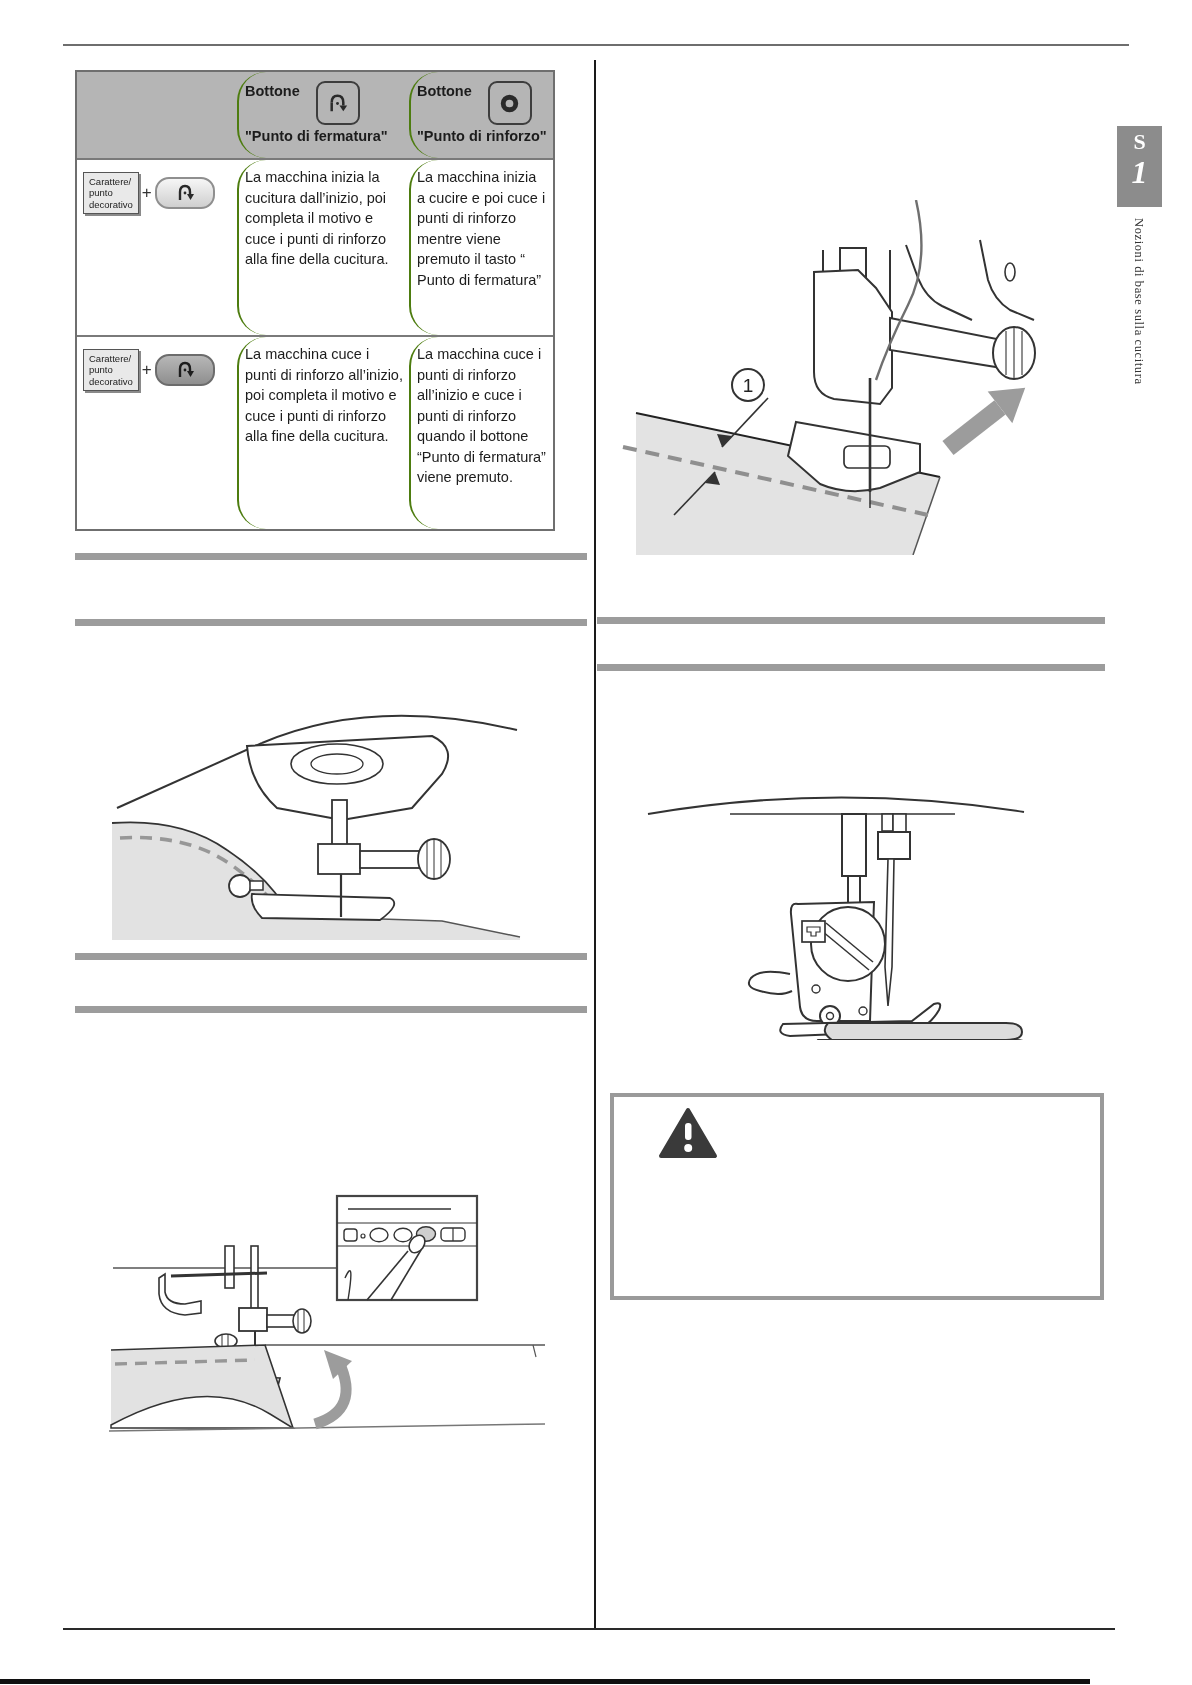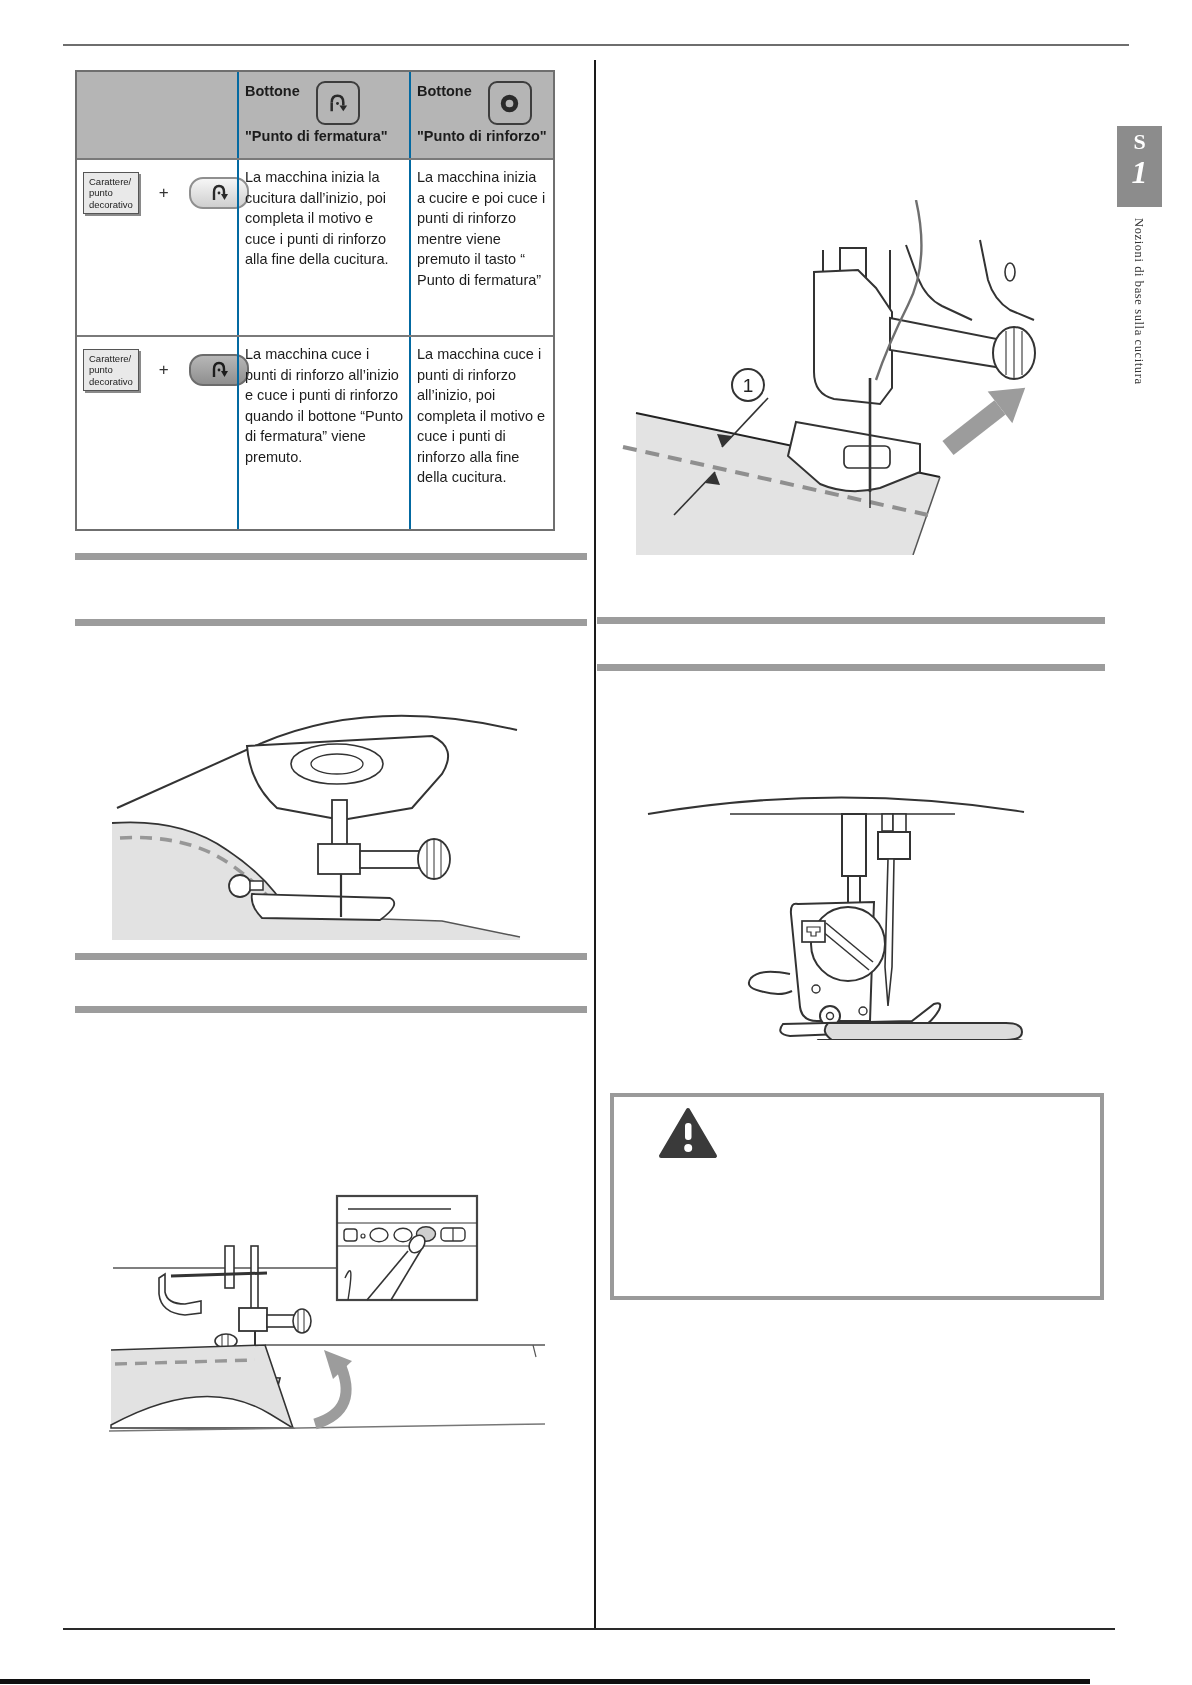--- a/index.html
+++ b/index.html
@@ -12,32 +12,32 @@
   .col-divider{left:594px;top:60px;width:2px;height:1569px;background:#1a1a1a;}
   .footer-rule{left:63px;top:1628px;width:1052px;height:2px;background:#2a2a2a;}
   .page-edge{left:0;top:1679px;width:1090px;height:5px;background:#101010;}
   .bar{height:7px;background:#9c9c9c;}
 
   
   .stitch-table{left:75px;top:70px;width:476px;border:2px solid #6f6f6f;background:#fff;}
   .trow{display:grid;grid-template-columns:160px 172px 1fr;}
   .trow + .trow{border-top:2px solid #7a7a7a;}
   .tcell{padding:7px 6px;box-sizing:border-box;font-size:14.5px;line-height:1.42;}
-  .tcell + .tcell{border-left:2px solid #0369a1;}
+  .tcell + .tcell{border-left:2px solid #4d7c0f;border-radius:29px;}
   .trow.header{background:#b5b5b5;min-height:86px;}
   .trow.r1 .tcell{min-height:175px;}
   .trow.r2 .tcell{min-height:192px;}
   .th{display:flex;flex-direction:column;justify-content:space-between;}
   .th-top{display:flex;align-items:flex-start;gap:16px;padding-top:2px;}
   .th-label{font-weight:bold;}
   .btn-icon{width:40px;height:40px;border:2.5px solid #3d3d3d;border-radius:9px;background:#b5b5b5;
             display:flex;align-items:center;justify-content:center;flex:0 0 auto;}
   .th-caption{font-weight:bold;padding-bottom:4px;}
   .key{padding-top:12px;}
-  .key-row{display:flex;align-items:center;gap:20px;}
+  .key-row{display:flex;align-items:center;gap:3px;}
   .key-btn{display:inline-block;border:1.5px solid #555;background:#e9e9e9;box-shadow:2px 2px 0 #8a8a8a;
            font-size:9.5px;line-height:1.2;padding:3px 5px;color:#222;}
   .key-btn span{display:block;}
   .plus{font-size:17px;color:#333;}
   .oval{width:56px;height:28px;border-radius:14px;display:flex;align-items:center;justify-content:center;flex:0 0 auto;}
   .oval.light{background:linear-gradient(#f6f6f6,#cfcfcf);border:2px solid #8f8f8f;}
   .oval.dark{background:linear-gradient(#b7b7b7,#8f8f8f);border:2px solid #6c6c6c;}
 
   
   .side-tab{left:1117px;top:126px;width:45px;height:81px;background:#8c8c8c;color:#fff;
@@ -126,22 +126,22 @@
           <span class="oval dark">
             <svg viewBox="0 0 30 24" width="30" height="24">
               <path d="M10,19 L10,11" stroke="#1d1d1d" stroke-width="2.4" fill="none"></path>
               <path d="M10,11 Q10,5 15,5 Q20,5 20,11 L20,13" stroke="#1d1d1d" stroke-width="2.4" fill="none"></path>
               <polygon points="17,13 24,13 20.5,19" fill="#1d1d1d"></polygon>
               <circle cx="15" cy="12" r="1.4" fill="#1d1d1d"></circle>
             </svg>
           </span>
         </div>
       </div>
+      <div class="tcell">La macchina cuce i punti di rinforzo all’inizio, poi completa il motivo e cuce i punti di rinforzo alla fine della cucitura.</div>
       <div class="tcell">La macchina cuce i punti di rinforzo all’inizio e cuce i punti di rinforzo quando il bottone “Punto di fermatura” viene premuto.</div>
-      <div class="tcell">La macchina cuce i punti di rinforzo all’inizio, poi completa il motivo e cuce i punti di rinforzo alla fine della cucitura.</div>
     </div>
   </div>
 
   <div class="abs bar" style="left:75px;top:553px;width:512px;"></div>
   <div class="abs bar" style="left:75px;top:619px;width:512px;"></div>
   <div class="abs bar" style="left:75px;top:953px;width:512px;"></div>
   <div class="abs bar" style="left:75px;top:1006px;width:512px;"></div>
 
   <svg class="abs" style="left:112px;top:688px;" width="410" height="252" viewBox="0 0 410 252">
     <path d="M5,120 L150,55" fill="none" stroke="#333" stroke-width="2"></path>

